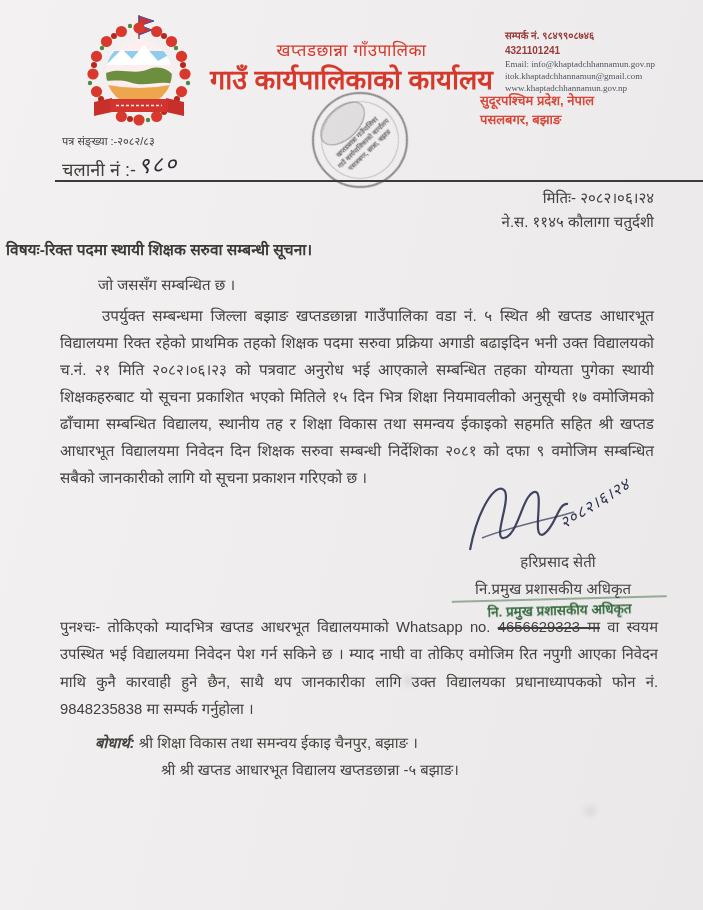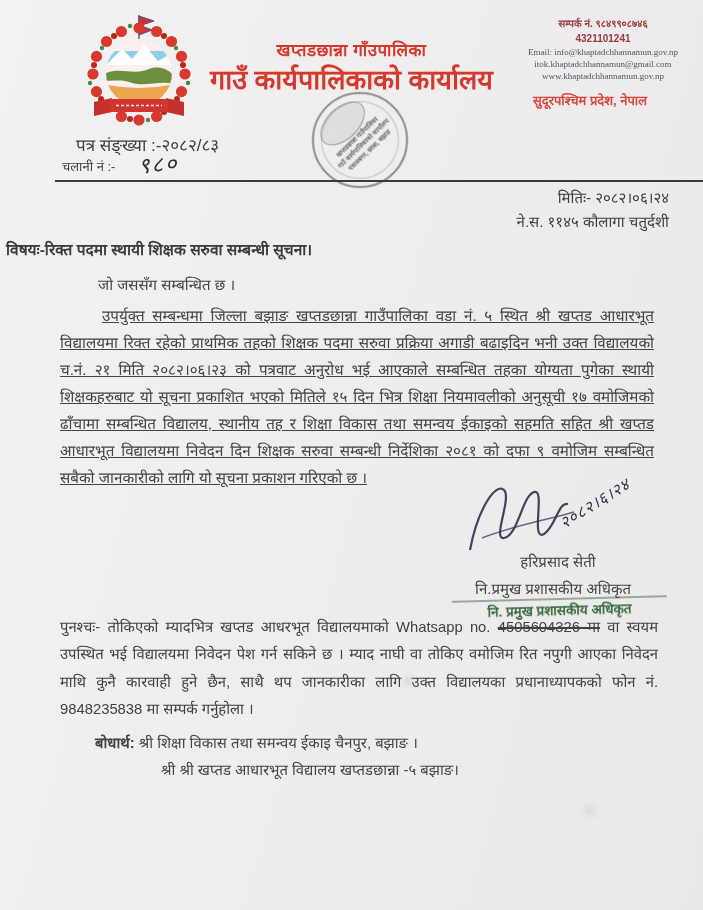--- a/index.html
+++ b/index.html
@@ -8,68 +8,68 @@
     background:#d8d5d6;
   }
   .page{
     position:relative;width:703px;height:910px;margin:0 auto;
     background:linear-gradient(105deg,#f4f1f2 0%,#f0edee 45%,#ebe8e9 100%);
     overflow:hidden;color:#454441;
   }
   .abs{position:absolute;}
   
   .muni-name{left:0;top:38px;width:100%;text-align:center;
-    font-size:17px;font-weight:bold;color:#d4392b;letter-spacing:.5px;}
+    font-size:17px;font-weight:normal;color:#d4392b;letter-spacing:.5px;}
   .office-name{left:0;top:60px;width:100%;text-align:center;
     font-size:27px;font-weight:bold;color:#d4392b;}
-  .contact{left:505px;top:16px;width:196px;text-align:center;line-height:1.5;}
+  .contact{left:505px;top:28px;width:196px;line-height:1.5;}
   .contact .ph{font-size:10px;color:#973b3b;font-weight:bold;}
   .contact .em{font-size:9px;color:#4e5560;line-height:1.35;font-family:Liberation Serif, serif;}
-  .addr{left:480px;top:92px;width:220px;text-align:center;color:#d8483a;
+  .addr{left:480px;top:92px;width:220px;color:#d8483a;
     font-size:13px;font-weight:bold;line-height:1.45;}
   
   .round-stamp{left:312px;top:92px;width:96px;height:96px;
     transform:rotate(-44deg);opacity:.78;filter:blur(.3px);}
   .round-stamp .ring{position:absolute;inset:0;border:2px solid rgba(45,45,45,.65);border-radius:50%;}
   .round-stamp .ring2{position:absolute;inset:9px;border:1px solid rgba(45,45,45,.35);border-radius:50%;}
   .round-stamp .blob{position:absolute;left:20px;top:8px;width:52px;height:30px;border-radius:50%;
     border:1.5px solid rgba(45,45,45,.5);background:rgba(70,70,70,.12);}
   .round-stamp .txt{position:absolute;left:4px;top:40px;width:88px;text-align:center;
     font-size:6.5px;line-height:1.35;color:rgba(40,40,40,.85);font-weight:bold;}
   
-  .letter-no{left:76px;top:133px;font-size:17px;color:#3f3e3b;}
-  .chalani{left:62px;top:157px;font-size:13px;color:#3f3e3b;}
+  .letter-no{left:62px;top:133px;font-size:11px;color:#3f3e3b;}
+  .chalani{left:62px;top:157px;font-size:18px;color:#3f3e3b;}
   .chalani-hand{left:138px;top:148px;font-size:22px;color:#2c2c34;
     font-style:italic;transform:rotate(-4deg);letter-spacing:2px;}
   .rule{left:55px;top:180px;width:648px;height:2px;background:#3c3b39;}
-  .date-block{left:407px;top:186px;width:262px;text-align:right;
+  .date-block{left:392px;top:186px;width:262px;text-align:right;
     font-size:15px;line-height:1.6;color:#3f3e3b;}
   
   .subject{left:6px;top:238px;width:100%;text-align:left;font-size:15.5px;
     font-weight:bold;color:#3c3b38;}
   .salutation{left:78px;top:274px;font-size:15px;margin-left:20px;}
   .body-par{left:60px;top:302px;width:594px;font-size:15.2px;line-height:1.78;
-    text-align:justify;text-indent:42px;color:#454441;text-decoration:underline;}
+    text-align:justify;text-indent:42px;color:#454441;}
   
   .sig-svg{left:452px;top:468px;}
   .sig-date{left:555px;top:492px;font-size:16px;color:#2b3350;
     transform:rotate(-32deg);font-style:italic;letter-spacing:1px;}
   .sig-name{left:468px;top:551px;width:180px;text-align:center;font-size:15px;}
   .sig-desig{left:443px;top:578px;width:220px;text-align:center;font-size:15px;}
   .green-stamp{left:452px;top:598px;width:215px;transform:rotate(-1.5deg);
     color:rgba(38,96,48,.92);font-weight:bold;font-size:13.5px;text-align:center;
     border-top:2px solid rgba(38,96,48,.45);padding-top:1px;filter:blur(.2px);}
   
   .ps{left:60px;top:614px;width:598px;font-size:14.8px;line-height:1.85;
     text-align:justify;color:#42413e;}
   .ps .lbl{font-weight:normal;}
   .ps .strike{text-decoration:line-through;text-decoration-thickness:1.5px;}
   
   .cc{left:95px;top:730px;width:560px;font-size:14.8px;line-height:1.82;color:#44433f;}
-  .cc .lbl{font-weight:bold;}
+  .cc .lbl{font-weight:bold;font-style:italic;}
   .cc .indent{margin-left:66px;}
   
   .smudge{border-radius:50%;background:#6a6a6a;filter:blur(3px);}
 </style>
 </head>
 <body>
 
 <div class="page">
 
   <svg class="abs" style="left:72px;top:12px" width="134" height="114" viewBox="0 0 134 114">
@@ -138,20 +138,21 @@
   <div class="abs contact">
     <div class="ph">सम्पर्क नं. ९८४९९०८७४६</div>
     <div class="ph">4321101241</div>
     <div class="em">Email: info@khaptadchhannamun.gov.np</div>
     <div class="em">itok.khaptadchhannamun@gmail.com</div>
     <div class="em">www.khaptadchhannamun.gov.np</div>
   </div>
 
   <div class="abs addr">
     <div>सुदूरपश्चिम प्रदेश, नेपाल</div>
+    <div>पसलबगर, बझाङ</div>
   </div>
 
   <div class="abs round-stamp">
     <div class="ring"></div>
     <div class="ring2"></div>
     <div class="blob"></div>
     <div class="txt">
       <div>खप्तडछान्ना गाउँपालिका</div>
       <div>गाउँ कार्यपालिकाको कार्यालय</div>
       <div>पसलबगर, छान्ना, बझाङ</div>
@@ -176,21 +177,21 @@
   <svg class="abs sig-svg" width="205" height="105" viewBox="0 0 205 105">
     <path d="M18,82 C26,40 44,14 52,22 C60,30 40,72 52,70 C66,68 70,28 82,24 C94,20 78,74 92,66 C104,58 106,34 116,36" fill="none" stroke="#2b3350" stroke-width="2.2" opacity=".9"></path>
     <path d="M30,70 C60,58 95,52 122,44" fill="none" stroke="#2b3350" stroke-width="1.6" opacity=".7"></path>
   </svg>
   <div class="abs sig-date">२०८२।६।२४</div>
   <div class="abs sig-desig">नि.प्रमुख प्रशासकीय अधिकृत</div>
   <div class="abs sig-name">हरिप्रसाद सेती</div>
   <div class="abs green-stamp">नि. प्रमुख प्रशासकीय अधिकृत</div>
 
   <div class="abs ps">
-    <span class="lbl">पुनश्चः-</span><span> तोकिएको म्यादभित्र खप्तड आधरभूत विद्यालयमाको Whatsapp no. </span><span class="strike">4505604326 मा</span><span> वा स्वयम उपस्थित भई  विद्यालयमा निवेदन पेश गर्न सकिने  छ । म्याद नाघी वा तोकिए वमोजिम रित नपुगी आएका निवेदन माथि कुनै कारवाही हुने छैन, साथै थप जानकारीका लागि उक्त विद्यालयका प्रधानाध्यापकको फोन नं. 9848235838 मा सम्पर्क  गर्नुहोला ।</span>
+    <span class="lbl">पुनश्चः-</span><span> तोकिएको म्यादभित्र खप्तड आधरभूत विद्यालयमाको Whatsapp no. </span><span class="strike">4656629323 मा</span><span> वा स्वयम उपस्थित भई  विद्यालयमा निवेदन पेश गर्न सकिने  छ । म्याद नाघी वा तोकिए वमोजिम रित नपुगी आएका निवेदन माथि कुनै कारवाही हुने छैन, साथै थप जानकारीका लागि उक्त विद्यालयका प्रधानाध्यापकको फोन नं. 9848235838 मा सम्पर्क  गर्नुहोला ।</span>
   </div>
 
   <div class="abs cc">
     <div>
       <span class="lbl">बोधार्थ:</span>
       <span>श्री शिक्षा विकास तथा समन्वय ईकाइ चैनपुर, बझाङ ।</span>
     </div>
     <div class="indent">श्री श्री खप्तड आधारभूत विद्यालय खप्तडछान्ना -५ बझाङ।</div>
   </div>
 

